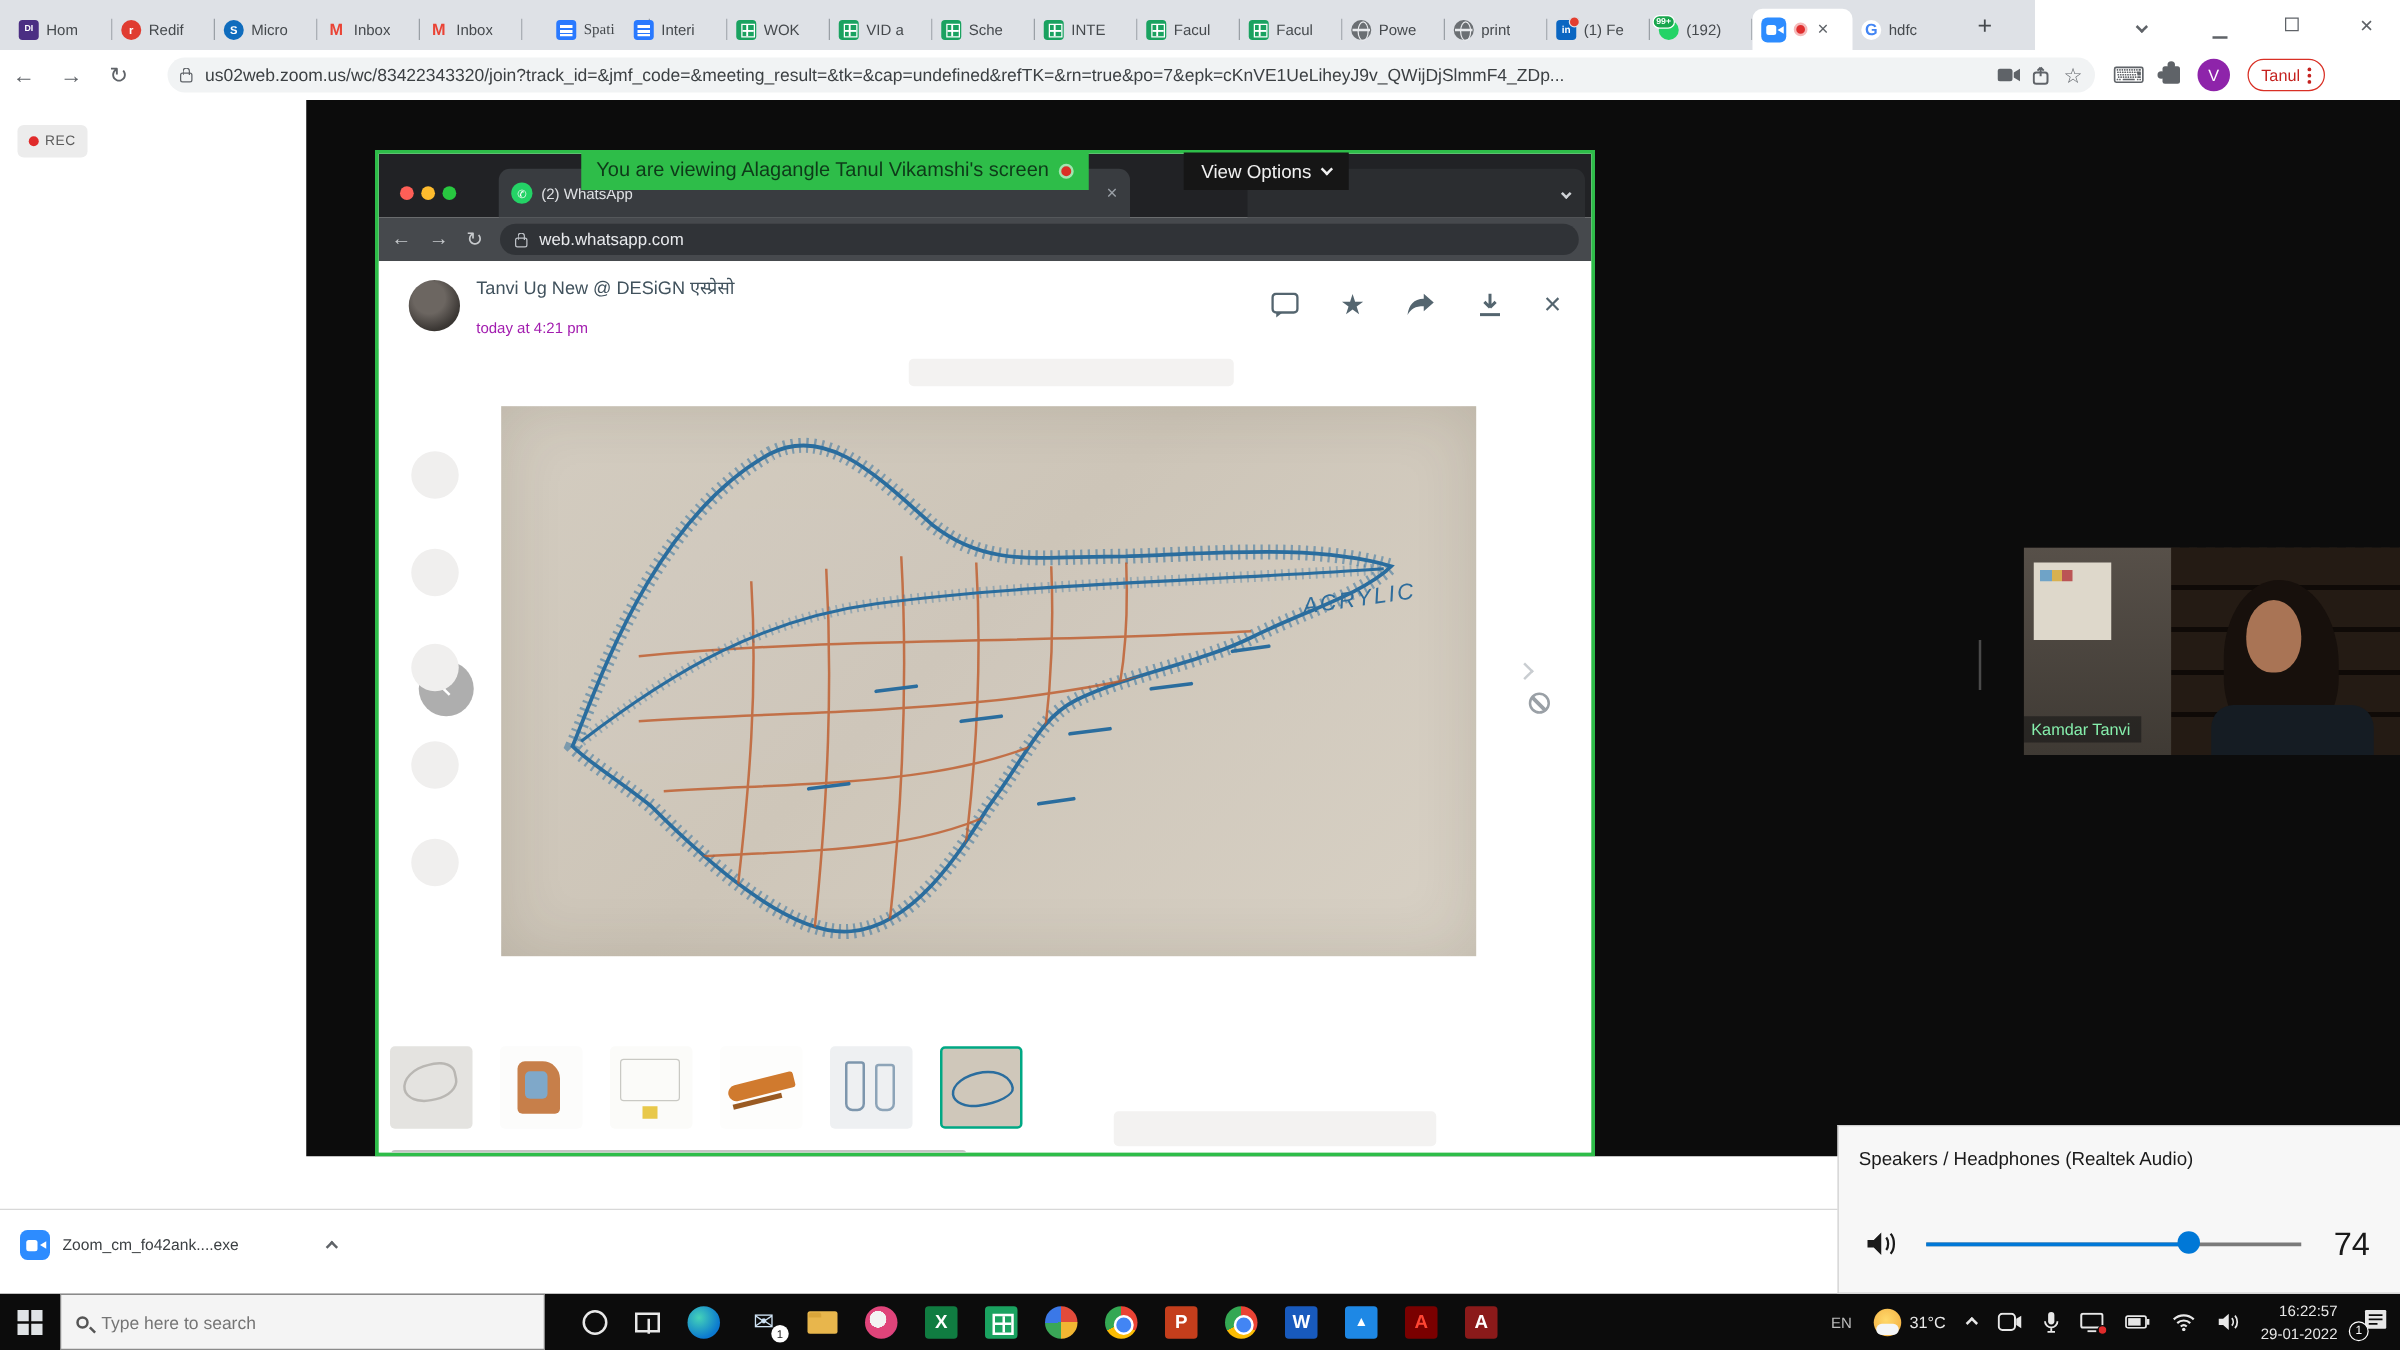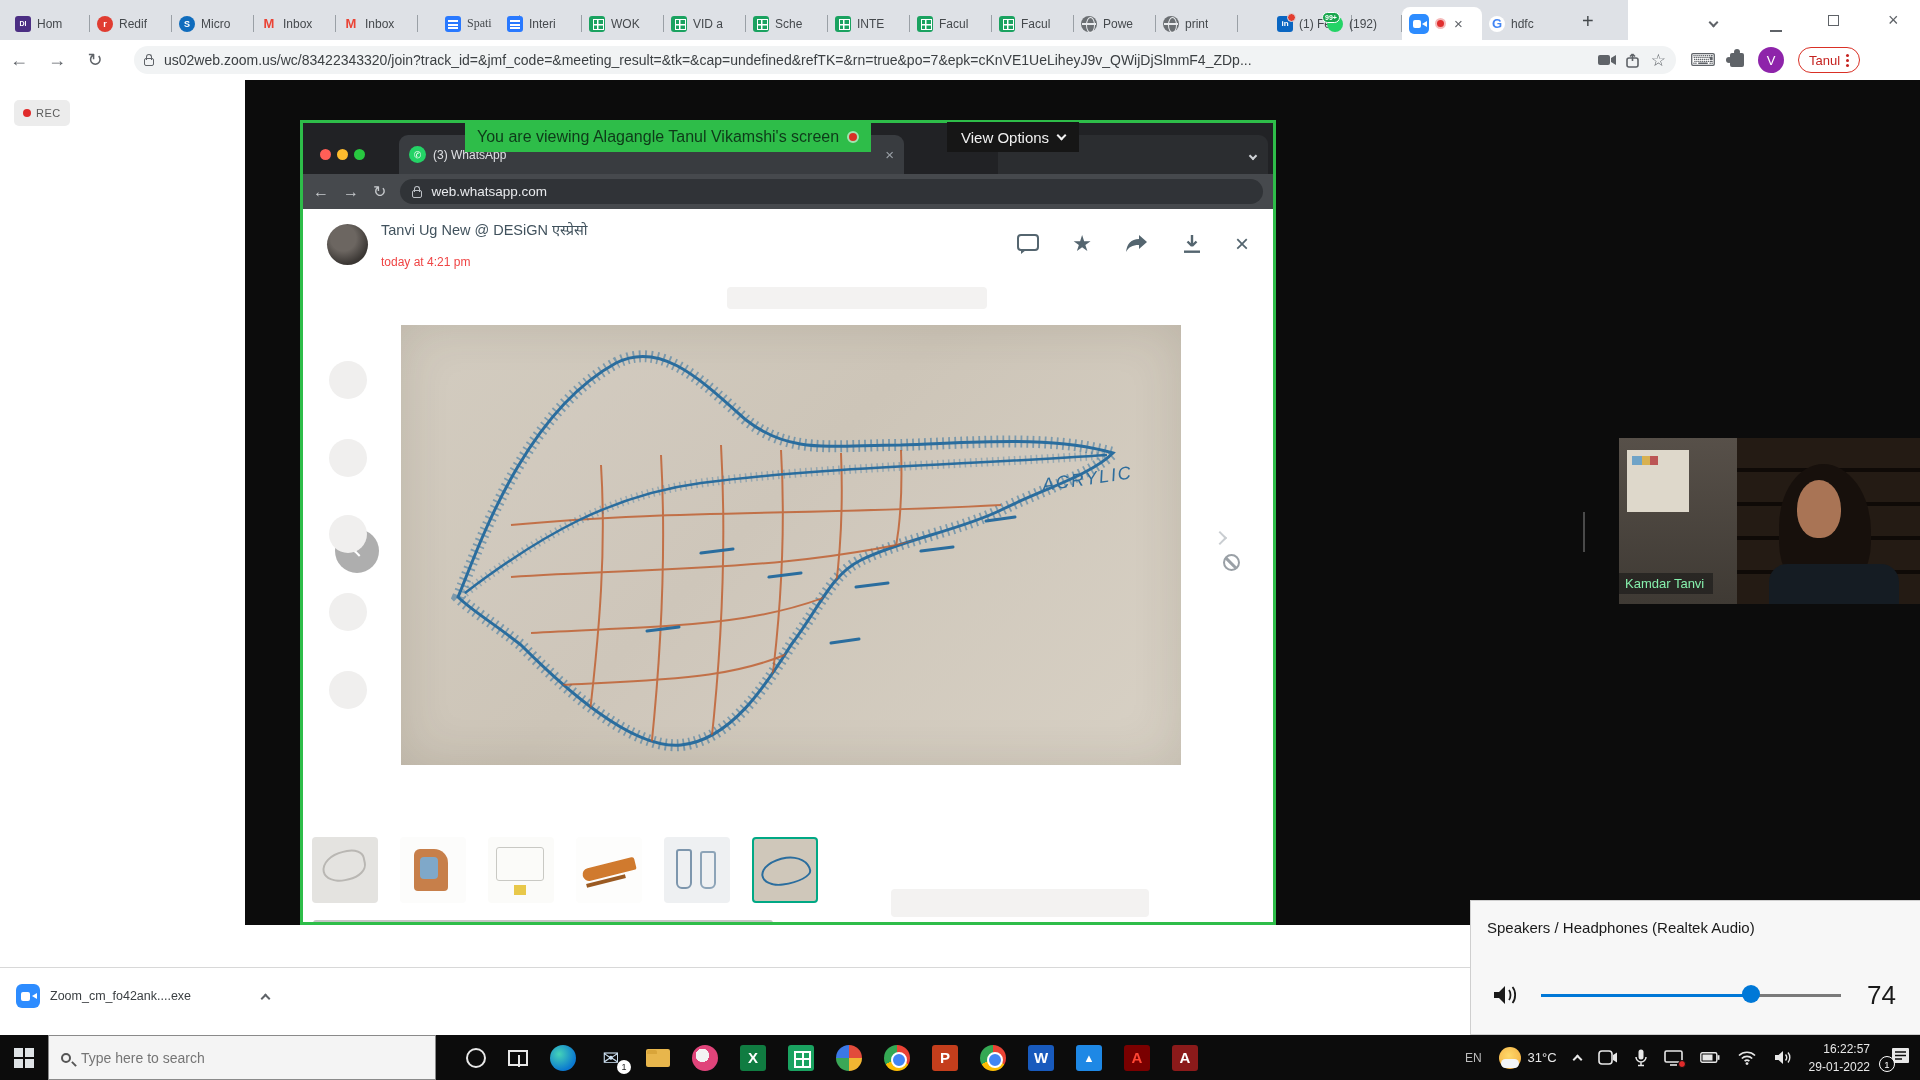--- a/index.html
+++ b/index.html
@@ -106,21 +106,21 @@
   #inpill .lock { border-color:#bdc1c6; } #inpill .lock::before { border-color:#bdc1c6; }
   #inurl { color:#e8eaed; font-size:13.5px; }
 
   
   #viewer { position:absolute; left:0; top:86px; width:970px; height:713px; background:#fff; }
   #vhead { position:absolute; left:0; top:0; width:100%; height:70px; background:#fff;
     display:flex; align-items:center; padding:0 24px; gap:13px; }
   #vavatar { width:41px; height:41px; border-radius:50%;
     background:radial-gradient(circle at 40% 35%, #6c6661 0 35%, #3c3835 70%, #28251f); }
   #vname { font-size:14.5px; color:#41525d; }
-  #vtime { font-size:12px; color:#ef4444; margin-top:16px; }
+  #vtime { font-size:12px; color:#a21caf; margin-top:16px; }
   #vicons { margin-left:auto; display:flex; gap:33px; align-items:center; color:#54656f; }
   #vicons svg { display:block; }
   .vclose { font-size:24px; color:#54656f; line-height:1; }
   .ghostc { position:absolute; width:38px; height:38px; border-radius:50%; background:#f0efee; }
   .blurbar { position:absolute; background:#f3f2f1; border-radius:4px; }
 
   #photo { position:absolute; left:98px; top:116px; width:780px; height:440px;
     background:linear-gradient(135deg,#d3ccc0 0%, #cdc5b8 45%, #d8d1c5 100%);
     box-shadow:inset 0 0 50px rgba(60,50,30,.14); }
   #navL { position:absolute; left:32px; top:320px; width:44px; height:44px; border-radius:50%;
@@ -340,21 +340,21 @@
       <div class="tab" style="left: 1074px; width: 82px;">
         <span class="ti ti-globe"></span>
         <span class="tlabel">Powe</span>
         <span class="sep"></span>
       </div>
       <div class="tab" style="left: 1156px; width: 82px;">
         <span class="ti ti-globe"></span>
         <span class="tlabel">print</span>
         <span class="sep"></span>
       </div>
-      <div class="tab" style="left: 1270px; width: 82px; text-align: center;">
+      <div class="tab" style="left: 1238px; width: 82px; text-align: center;">
         <span class="ti sq ti-linkedin" style="background: rgb(10, 102, 194); font-size: 8px;">in</span>
         <span class="tlabel">(1) Fe</span>
         <span class="sep"></span>
       </div>
       <div class="tab" style="left: 1320px; width: 82px;">
         <span class="ti ci" style="background: rgb(36, 211, 102);">
           <span class="wabadge">99+</span>
         </span>
         <span class="tlabel">(192)</span>
         <span class="sep"></span>
@@ -410,21 +410,21 @@
     <span>REC</span>
   </div>
 
   <div id="share" class="abs">
     <div id="inchrome">
       <span class="tl" style="left:17px;background:#ff5f57;"></span>
       <span class="tl" style="left:34px;background:#febc2e;"></span>
       <span class="tl" style="left:51px;background:#28c840;"></span>
       <div id="intab">
         <span class="waci">✆</span>
-        <span class="tlabel">(3) WhatsApp</span>
+        <span class="tlabel">(2) WhatsApp</span>
         <span class="tclose">×</span>
       </div>
       <div id="intab2"></div>
       <span id="inchev"><span class="chev" style="width:6px;height:6px;"></span></span>
     </div>
     <div id="inurlrow">
       <span class="navic">←</span>
       <span class="navic">→</span>
       <span class="navic">↻</span>
       <div id="inpill">

